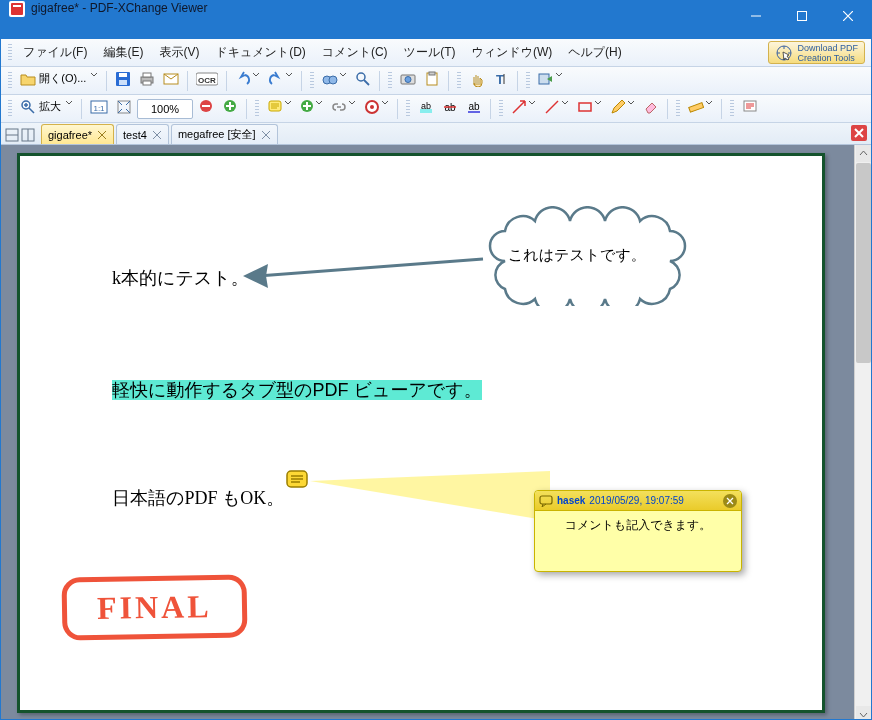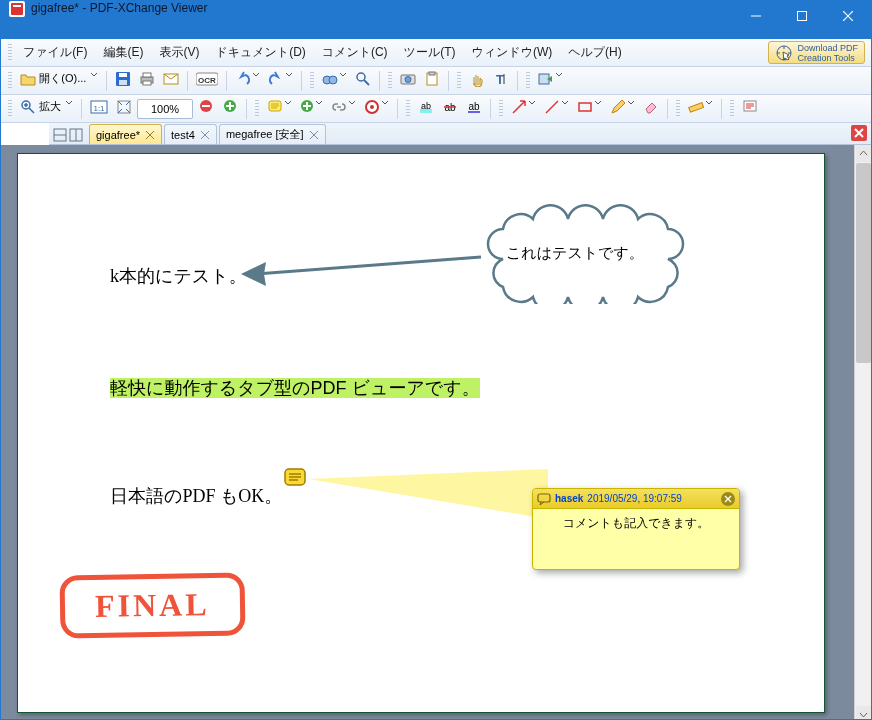--- a/index.html
+++ b/index.html
@@ -12,35 +12,35 @@
 .grip { width: 4px; height: 18px; margin: 0 3px; background: repeating-linear-gradient(#b9c9df, #b9c9df 1px, transparent 1px, transparent 3px); }
 .menubar .item { padding: 3px 8px; font-size: 12px; color: #222; border-radius: 3px; }
 .dl-btn { position: absolute; right: 6px; top: 2px; height: 23px; background: linear-gradient(#fdf5dc, #f6dc7e); border: 1px solid #d3b24e; border-radius: 3px; display: flex; align-items: center; padding: 0 6px; font-size: 9px; line-height: 10px; color: #3060a0; }
 .dl-btn .cur { width: 18px; height: 18px; margin-right: 4px; }
 .toolbar { height: 28px; background: linear-gradient(#f9fbfd, #eaf1fa); border-bottom: 1px solid #c6d4e6; display: flex; align-items: center; padding: 0 4px; gap: 2px; }
 .tbtn { min-width: 22px; height: 22px; display: flex; align-items: flex-start; justify-content: center; border: 1px solid transparent; border-radius: 3px; font-size: 11px; padding: 0 2px; }
 .tbtn .dd { width: 8px; margin-left: 1px; }
 .tbtn.text span { margin: 0 3px; }
 .sep { width: 1px; height: 20px; background: #c6d4e6; margin: 0 3px; }
 .zoom-input { width: 56px; height: 20px; border: 1px solid #a8bcd5; border-radius: 2px; text-align: center; font-size: 11px; background: #fff; }
-.tabbar { height: 22px; background: linear-gradient(#eef4fa, #e3ecf6); border-bottom: 1px solid #b3c4da; display: flex; align-items: flex-end; padding: 0 4px; gap: 2px; position: relative; margin-left: 48px; }
+.tabbar { height: 22px; background: linear-gradient(#eef4fa, #e3ecf6); border-bottom: 1px solid #b3c4da; display: flex; align-items: flex-end; padding: 0 4px; gap: 2px; position: relative; }
 .tabbar .pre { display: flex; gap: 2px; padding-bottom: 2px; margin-right: 4px; }
 .tabbar .pre svg { width: 14px; height: 14px; }
 .tab { height: 20px; border: 1px solid #b3c4da; border-bottom: none; border-radius: 3px 3px 0 0; display: flex; align-items: center; padding: 0 6px; font-size: 11px; gap: 5px; background: linear-gradient(#f3f7fc, #e6eef8); }
 .tab.active { background: linear-gradient(#fff7d0, #ffe893); border-color: #d4b24a; }
 .tab .x { width: 10px; height: 10px; }
 .tabbar .closeall { position: absolute; right: 4px; top: 2px; width: 16px; height: 16px; background: #d44; border-radius: 2px; }
 .content { position: relative; height: 578px; background: #7c8a9e; display: flex; }
 .page-area { flex: 1; background: #7c8a9e; position: relative; overflow: hidden; }
-.page { position: absolute; left: 16px; top: 8px; width: 808px; height: 560px; background: #fff; border: 1px solid #14532d; box-shadow: 2px 2px 4px rgba(0,0,0,.3); }
+.page { position: absolute; left: 16px; top: 8px; width: 808px; height: 560px; background: #fff; border: 3px solid #14532d; box-shadow: 2px 2px 4px rgba(0,0,0,.3); }
 .vscroll { width: 17px; background: #f0f0f0; border-left: 1px solid #d0d0d0; position: relative; }
 .vscroll .arrow { position: absolute; width: 15px; height: 17px; left: 1px; background: #e8e8e8; display:flex;align-items:center;justify-content:center; }
 .vscroll .thumb { position: absolute; left: 1px; top: 18px; width: 15px; height: 200px; background: #c8c8c8; border-radius: 2px; }
 .doc-text { position: absolute; font-size: 18px; font-family: "Meiryo"; }
-.highlight { background: #bef264; }
+.highlight { background: #5eead4; }
 .sticky-icon { position: absolute; width: 22px; height: 20px; }
 .comment-box { position: absolute; width: 208px; background: #ffffa8; border: 1px solid #c9b400; box-shadow: 3px 3px 7px rgba(0,0,0,.35); border-radius: 4px; margin-top: 36px; }
 .comment-box .hdr { height: 20px; background: linear-gradient(#f3e05c, #eacb2a); border-bottom: 1px solid #c9b400; display: flex; align-items: center; padding: 0 4px; font-size: 10px; gap: 4px; border-radius: 4px 4px 0 0; }
 .comment-box .hdr .who { color: #0044cc; font-weight: bold; }
 .comment-box .hdr .dt { color: #0044cc; flex: 1; }
 .comment-box .hdr .cx { width: 14px; height: 14px; border-radius: 50%; background: #9b8a16; display:flex;align-items:center;justify-content:center; }
 .comment-box .body { padding: 6px 8px; font-size: 12px; min-height: 60px; text-align: center; }
 .stamp { position: absolute; border: 5px solid #ef533a; border-radius: 18px; padding: 8px 30px; color: #ef533a; font-weight: 900; font-size: 32px; letter-spacing: 3px; font-family: Georgia, serif; transform: rotate(-1deg); }
 .statusbar { height: 19px; background: linear-gradient(#f2f6fb, #e5edf6); border-top: 1px solid #c6d4e6; display: flex; align-items: center; padding: 0 8px; font-size: 11px; color: #444; }
 svg { display: block; }

